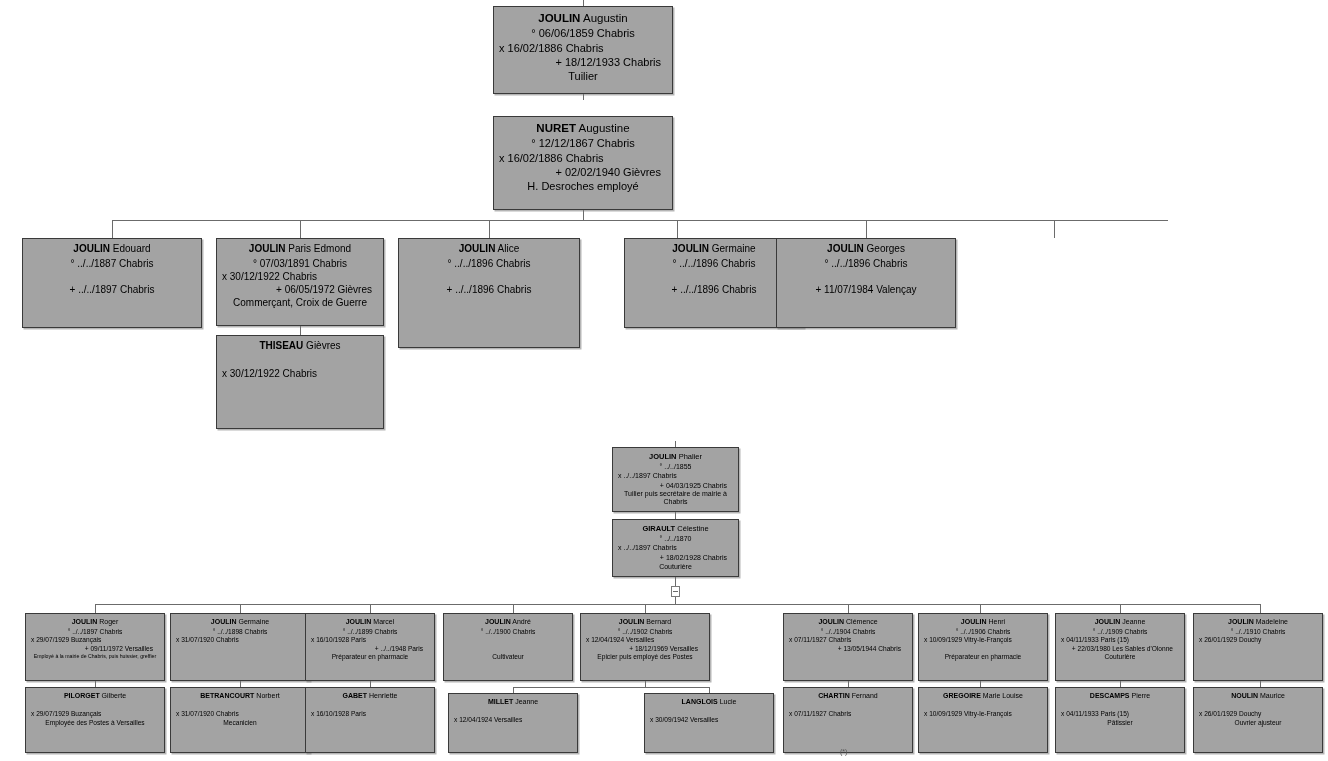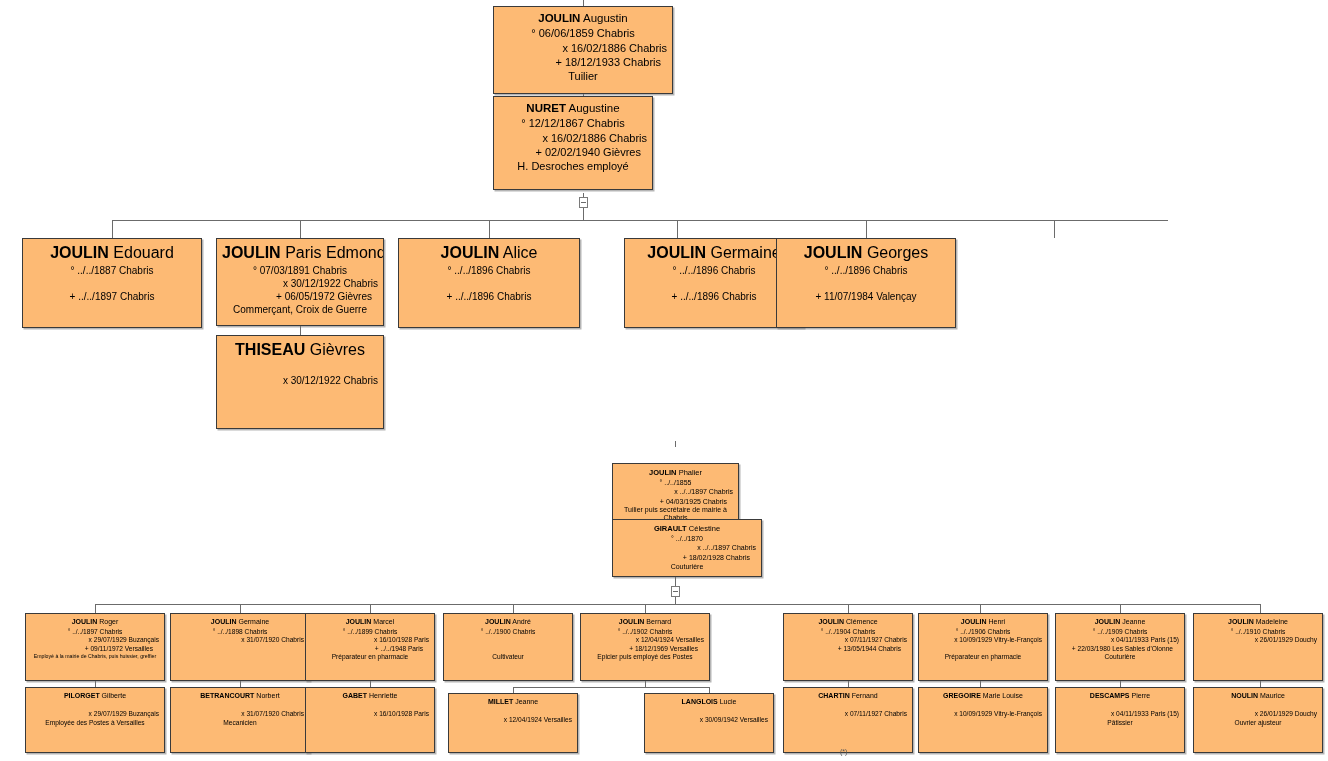--- a/index.html
+++ b/index.html
@@ -14,46 +14,46 @@
     width:1328px;
     height:761px;
     overflow:hidden;
     background:#ffffff;
   }
   
   .box{
     position:absolute;
     box-sizing:border-box;
     border:1px solid #3a3a3a;
-    background:#fdba74;
+    background:#a3a3a3;
     box-shadow:1.5px 1.5px 0 rgba(120,120,120,.55);
     padding:4px 5px 18px 5px;
     overflow:hidden;
   }
   .nm{
     text-align:center;
     white-space:nowrap;
     line-height:1.25;
     margin-bottom:1px;
   }
   .nm b{font-weight:bold;}
   .ln{
     line-height:1.3;
     white-space:nowrap;
   }
   .c{text-align:center;}
-  .l{text-align:right;}
+  .l{text-align:left;}
   .r{text-align:right;}
   .pad-r{padding-right:6px;}
   .occ{text-align:center;line-height:1.25;white-space:normal;}
   
   .g1{font-size:11px;}
   .g1 .nm{font-size:11.5px;}
   .g2{font-size:10px;}
-  .g2 .nm{font-size:16px;}
+  .g2 .nm{font-size:10px;}
   .g3{font-size:7px;}
   .g3 .nm{font-size:7.5px;}
   .g4{font-size:6.6px;}
   .g4 .nm{font-size:7px;}
   .tiny{font-size:5.2px;line-height:1.25;}
   
   .vl{position:absolute;width:1px;background:#6b6b6b;}
   .hl{position:absolute;height:1px;background:#6b6b6b;}
   
   .junc{
@@ -97,21 +97,21 @@
     <div class="nm">
       <b>JOULIN</b>
       <span>Augustin</span>
     </div>
     <div class="ln c">° 06/06/1859 Chabris</div>
     <div class="ln l">x 16/02/1886 Chabris</div>
     <div class="ln r pad-r">+ 18/12/1933 Chabris</div>
     <div class="ln c">Tuilier</div>
   </div>
 
-  <div class="box g1" style="left:493px;top:96px;width:160px;height:94px;">
+  <div class="box g1" style="left:493px;top:116px;width:180px;height:94px;">
     <div class="nm">
       <b>NURET</b>
       <span>Augustine</span>
     </div>
     <div class="ln c">° 12/12/1867 Chabris</div>
     <div class="ln l">x 16/02/1886 Chabris</div>
     <div class="ln r pad-r">+ 02/02/1940 Gièvres</div>
     <div class="ln c">H. Desroches employé</div>
   </div>
 
@@ -130,21 +130,21 @@
     <div class="nm">
       <b>JOULIN</b>
       <span>Paris Edmond</span>
     </div>
     <div class="ln c">° 07/03/1891 Chabris</div>
     <div class="ln l">x 30/12/1922 Chabris</div>
     <div class="ln r pad-r">+ 06/05/1972 Gièvres</div>
     <div class="ln c">Commerçant, Croix de Guerre</div>
   </div>
 
-  <div class="box g2" style="left:398px;top:238px;width:182px;height:90px;">
+  <div class="box g2" style="left:398px;top:238px;width:182px;height:110px;">
     <div class="nm">
       <b>JOULIN</b>
       <span>Alice</span>
     </div>
     <div class="ln c">° ../../1896 Chabris</div>
     <div class="ln l">&nbsp;</div>
     <div class="ln c">+ ../../1896 Chabris</div>
     <div class="ln c"></div>
   </div>
 
@@ -177,32 +177,32 @@
       <span>Gièvres</span>
     </div>
     <div class="ln c">&nbsp;</div>
     <div class="ln l">x 30/12/1922 Chabris</div>
     <div class="ln c"></div>
   </div>
 
   <div class="vl" style="left:675px;top:441px;height:6px;"></div>
   <div class="vl" style="left:675px;top:512px;height:7px;"></div>
 
-  <div class="box g3" style="left:612px;top:447px;width:127px;height:65px;margin-top:16px;">
+  <div class="box g3" style="left:612px;top:447px;width:127px;height:65px;">
     <div class="nm">
       <b>JOULIN</b>
       <span>Phalier</span>
     </div>
     <div class="ln c">° ../../1855</div>
     <div class="ln l">x ../../1897 Chabris</div>
     <div class="ln r pad-r">+ 04/03/1925 Chabris</div>
     <div class="occ">Tuilier puis secrétaire de mairie à Chabris</div>
   </div>
 
-  <div class="box g3" style="left:612px;top:519px;width:150px;height:58px;">
+  <div class="box g3" style="left:612px;top:519px;width:127px;height:58px;">
     <div class="nm">
       <b>GIRAULT</b>
       <span>Célestine</span>
     </div>
     <div class="ln c">° ../../1870</div>
     <div class="ln l">x ../../1897 Chabris</div>
     <div class="ln r pad-r">+ 18/02/1928 Chabris</div>
     <div class="ln c">Couturière</div>
   </div>
 

